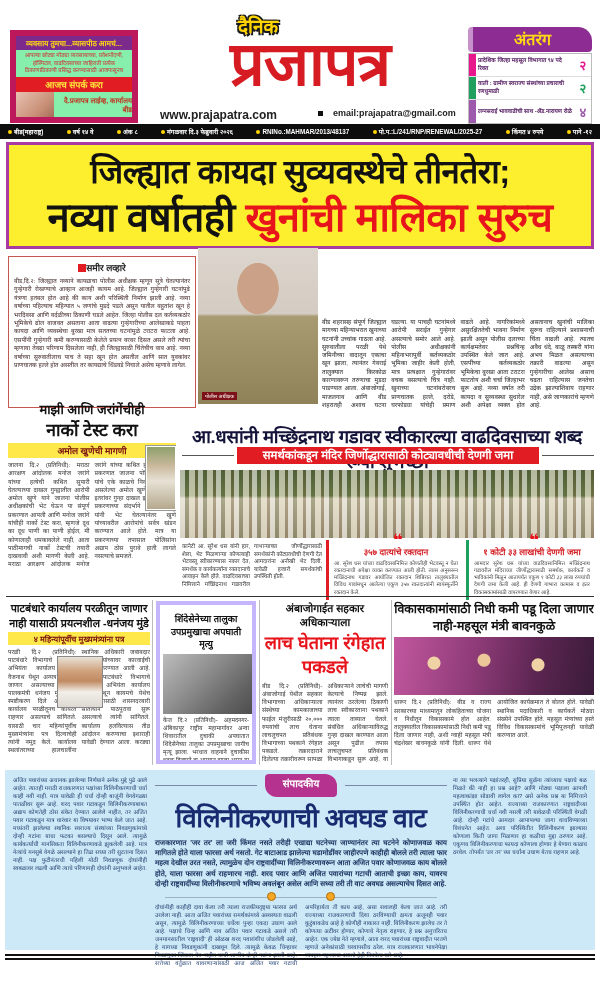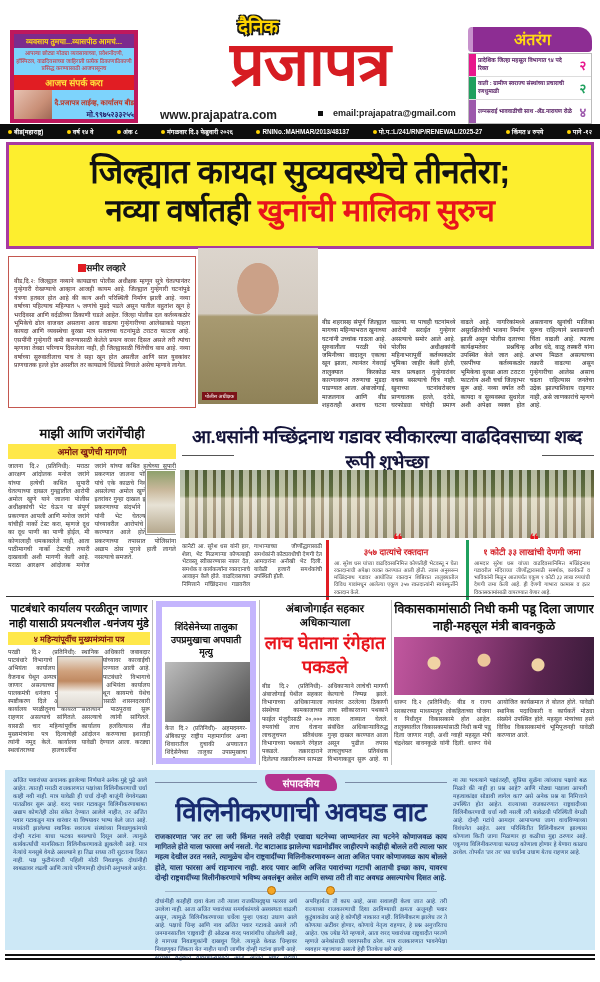--- a/index.html
+++ b/index.html
@@ -1,20 +1,20 @@
 <!DOCTYPE html>
 <html><head>
 <meta charset="utf-8">
 <style>
   * { margin:0; padding:0; box-sizing:border-box; }
   body { background:#ffffff; font-family:"Liberation Sans","DejaVu Sans",sans-serif; }
   .page { position:relative; width:600px; height:982px; background:#ffffff; overflow:hidden; }
 
   
-  .ad-box { position:absolute; left:10px; top:30px; width:128px; height:93px; border:4px solid #be185d; background:#7dd3fc; overflow:hidden; }
+  .ad-box { position:absolute; left:10px; top:30px; width:128px; height:93px; border:6px solid #be185d; background:#86efac; overflow:hidden; }
   .ad-header { background:#7c2b8d; color:#ffd913; font-size:7.5px; font-weight:bold; text-align:center; padding:2px 1px; }
   .ad-lines { color:#d3262c; font-size:5.6px; text-align:center; padding:2px 2px; line-height:1.35; }
   .ad-cta { background:#e11d23; color:#ffe33c; font-size:9px; font-weight:bold; text-align:center; padding:1px 0; }
   .ad-bottom { display:flex; align-items:center; }
   .ad-photo { width:38px; height:38px; background:linear-gradient(135deg,#e7c2b2 0%,#c98f77 55%,#8f5a49 100%); flex:0 0 auto; }
   .ad-contact { flex:1; text-align:right; }
   .ad-office { color:#c03421; font-size:7px; font-weight:bold; line-height:1.3; }
   .ad-phone { color:#23206b; font-size:7.5px; font-weight:bold; margin-top:2px; }
 
   .daily-label { position:absolute; left:238px; top:13px; font-size:19px; font-weight:900; color:#ffd400;
@@ -34,21 +34,21 @@
   .ant-num { width:16px; font-size:13px; font-weight:900; text-align:center; }
 
   
   .dateline { position:absolute; left:0; top:124px; width:600px; height:15px; background:#0d0d0d; display:flex; align-items:center; justify-content:space-between; padding:0 8px; }
   .dl-item { display:flex; align-items:center; gap:2px; color:#fff; font-size:6.3px; font-weight:bold; white-space:nowrap; }
   .dl-dot { width:4px; height:4px; border-radius:50%; background:#ffd400; display:inline-block; }
 
   
   .main-headline-box { position:absolute; left:6px; top:142px; width:588px; height:107px; background:#fdee2e; border:3px solid #a93aa0; text-align:center; padding-top:6px; }
   .hl1 { font-size:33px; font-weight:900; color:#121212; line-height:1.25; letter-spacing:-0.5px; }
-  .hl2 { font-size:31px; font-weight:900; line-height:1.25; letter-spacing:-0.5px; color:#121212; }
+  .hl2 { font-size:40px; font-weight:900; line-height:1.25; letter-spacing:-0.5px; color:#121212; }
   .hl2 .red { color:#e8141c; }
 
   
   .lead-left-box { position:absolute; left:8px; top:256px; width:188px; height:152px; border:1px solid #c4574f; padding:4px 5px; overflow:hidden; }
   .byline { display:flex; align-items:center; justify-content:center; margin-bottom:3px; }
   .byline .marker { width:8px; height:8px; background:#e11d23; display:inline-block; }
   .byline span.name { font-size:9px; font-weight:bold; color:#222; }
   .box-text { font-size:6.1px; color:#3a1f1f; text-align:justify; line-height:1.38; }
   .lead-photo { position:absolute; left:198px; top:248px; width:120px; height:156px;
     background:radial-gradient(ellipse 34px 42px at 50% 26%, #cba188 0%, #cba188 60%, rgba(0,0,0,0) 62%),
@@ -69,38 +69,38 @@
                linear-gradient(#55663c 0%, #73814c 38%, #cfc7ab 42%, #a99f82 100%); }
   .dhas-left-cols { position:absolute; left:182px; top:543px; width:140px; height:56px; column-count:2; column-gap:4px; font-size:5.6px; color:#333; text-align:justify; line-height:1.35; overflow:hidden; }
   .quote-box { position:absolute; top:540px; height:60px; border-left:3px solid #e11d23; padding:2px 4px 2px 5px; background:#fff; }
   .quote-box.q1 { left:326px; width:136px; }
   .quote-box.q2 { left:466px; width:128px; border-left-color:#1fa05e; }
   .quote-glyph { position:absolute; top:-8px; left:48%; color:#e8141c; font-size:17px; font-weight:900; line-height:1; }
   .q-title { text-align:center; color:#d31f26; font-weight:900; font-size:8.6px; margin-top:4px; }
   .q-body { font-size:5.3px; color:#444; text-align:justify; line-height:1.35; margin-top:2px; }
 
   
-  .narco { position:absolute; left:8px; top:424px; width:168px; height:176px; overflow:hidden; }
+  .narco { position:absolute; left:8px; top:400px; width:168px; height:176px; overflow:hidden; }
   .n-h1 { text-align:center; font-size:13px; font-weight:900; color:#111; }
   .n-h2 { text-align:center; font-size:17.5px; font-weight:900; color:#111; margin-top:-1px; }
   .n-sub { background:#ffe84a; color:#7a1010; font-weight:bold; font-size:9px; text-align:center; margin-top:2px; padding:1px 0; }
   .n-body { margin-top:3px; column-count:2; column-gap:5px; font-size:6.1px; color:#333; text-align:justify; line-height:1.36; height:128px; overflow:hidden; }
   .n-photo { position:absolute; right:0; top:46px; width:30px; height:64px; border:1px solid #fff; outline:1px solid #999;
     background:linear-gradient(#8ea06c 0%, #c9b89b 30%, #e7e2d5 55%, #b5a88e 100%); }
 
   
   .hrule { position:absolute; left:6px; top:596px; width:588px; height:1px; background:#333; }
   .vrule { position:absolute; top:600px; height:165px; width:1px; background:#bbb; }
   .s1 { position:absolute; left:8px; top:601px; width:142px; height:163px; overflow:hidden; }
   .s1-h { text-align:center; font-size:10.8px; font-weight:900; color:#111; line-height:1.35; }
   .s1-sub { background:#ffe84a; color:#7a1010; font-weight:bold; font-size:8px; text-align:center; margin-top:2px; padding:1px 8px; }
   .s1-body { margin-top:3px; column-count:2; column-gap:5px; font-size:6px; color:#333; text-align:justify; line-height:1.36; height:108px; overflow:hidden; }
   .s1-photo { position:absolute; left:49px; top:55px; width:46px; height:52px; border:1px solid #888;
     background:linear-gradient(#e8e2d8 0%, #d0a27e 28%, #c08a62 48%, #f2efe9 70%, #ded9d2 100%); }
-  .s2 { position:absolute; left:156px; top:601px; width:100px; height:163px; border:6px solid #c4b5fd; padding:14px 3px; overflow:hidden; }
+  .s2 { position:absolute; left:156px; top:601px; width:100px; height:163px; border:4px solid #c4b5fd; padding:8px 3px; overflow:hidden; }
   .s2-h { text-align:center; font-size:9.3px; font-weight:900; color:#111; line-height:1.35; }
   .s2-photo { width:92px; height:60px; margin:3px auto 2px; background:linear-gradient(135deg,#bdbdbd 0%,#8e8e8e 40%,#636363 75%,#4c4c4c 100%); }
   .s2-body { font-size:5.9px; color:#333; text-align:justify; line-height:1.36; }
   .s3 { position:absolute; left:262px; top:601px; width:126px; height:163px; overflow:hidden; }
   .s3-h1 { text-align:center; font-size:10.6px; font-weight:900; color:#111; }
   .s3-h2 { text-align:center; font-size:18px; font-weight:900; color:#e8141c; margin-top:1px; }
   .s3-body { margin-top:4px; column-count:2; column-gap:5px; font-size:6px; color:#333; text-align:justify; line-height:1.36; height:118px; overflow:hidden; }
   .s4 { position:absolute; left:394px; top:601px; width:200px; height:163px; overflow:hidden; }
   .s4-h { text-align:center; font-size:12.4px; font-weight:900; color:#111; line-height:1.35; }
   .s4-photo { width:200px; height:58px; margin-top:3px;
@@ -110,21 +110,21 @@
                linear-gradient(100deg,#c2579f 0%,#8e3b78 40%,#5a2550 72%,#3a1b3a 100%); }
   .s4-body { margin-top:3px; column-count:2; column-gap:6px; font-size:6px; color:#333; text-align:justify; line-height:1.36; height:60px; overflow:hidden; }
 
   
   .editorial { position:absolute; left:5px; top:770px; width:590px; height:180px; background:#cde8f6; padding:5px 6px; }
   .ed-left, .ed-right { position:absolute; top:7px; width:134px; height:166px; font-size:5.8px; color:#1d3c6e; text-align:justify; line-height:1.38; overflow:hidden; }
   .ed-left { left:8px; } .ed-right { right:8px; }
   .ed-center { position:absolute; left:150px; top:4px; width:292px; }
   .ed-pill-row { display:flex; align-items:center; gap:8px; }
   .ed-pill-row .line { flex:1; height:1px; background:#7a8aa5; }
-  .ed-pill { background:#b5338f; color:#fff; font-weight:bold; font-size:10px; padding:2px 18px 1px; border-radius:4px 12px 4px 12px; }
+  .ed-pill { background:#b5338f; color:#fff; font-weight:bold; font-size:10px; padding:2px 18px 7px; border-radius:4px 12px 4px 12px; }
   .ed-headline { text-align:center; font-size:26px; font-weight:900; color:#182b70; margin-top:2px; letter-spacing:-0.5px; }
   .ed-intro { margin-top:3px; font-size:7.2px; font-weight:bold; color:#16305f; text-align:justify; line-height:1.42; }
   .ed-divider { display:flex; align-items:center; justify-content:center; gap:50px; margin:3px 0; position:relative; }
   .ed-divider .dline { position:absolute; left:10px; right:10px; top:50%; height:1px; background:#9fb3c8; }
   .ed-dot { width:9px; height:9px; border-radius:50%; background:#f5a623; border:1px solid #b06e0a; position:relative; z-index:1; }
   .ed-cols { margin-top:2px; column-count:2; column-gap:8px; font-size:5.8px; color:#1d3c6e; text-align:justify; line-height:1.38; height:64px; overflow:hidden; }
 
   .bottom-rule { position:absolute; left:5px; top:954px; width:590px; border-top:2px solid #111; }
   .bottom-rule2 { position:absolute; left:5px; top:958px; width:590px; border-top:2px solid #111; }
 </style>
@@ -225,37 +225,39 @@
 
   <div class="lead-photo">
     <div class="photo-caption">पोलीस अधीक्षक</div>
   </div>
 
 
   <div class="lead-cols">बीड शहरासह संपूर्ण जिल्ह्यात मागच्या महिन्याभरात खुनाच्या घटनांनी उच्चांक गाठला आहे. सुरुवातीला परळी येथे जमिनीच्या वादातून एकाचा खून झाला, त्यानंतर गेवराई तालुक्यात किरकोळ कारणावरून तरुणाचा मुडदा पाडण्यात आला. अंबाजोगाई, माजलगाव आणि बीड शहरातही अशाच घटना घडल्या. या पाचही घटनांमध्ये आरोपी सराईत गुन्हेगार असल्याचे समोर आले आहे. पोलीस अधीक्षकांनी महिनाभरापूर्वी कर्तव्यकठोर भूमिका जाहीर केली होती, मात्र प्रत्यक्षात गुन्हेगारांवर वचक बसल्याचे चित्र नाही. खुनाच्या घटनांबरोबरच प्राणघातक हल्ले, दरोडे, घरफोड्या यांचेही प्रमाण वाढले आहे. नागरिकांमध्ये असुरक्षिततेची भावना निर्माण झाली असून पोलीस दलाच्या कार्यक्षमतेवर प्रश्नचिन्ह उपस्थित केले जात आहे. एसपींच्या कर्तव्यकठोर भूमिकेचा बुरखा आता टराटरा फाटतोय अशी चर्चा जिल्हाभर सुरू आहे. नव्या वर्षात तरी कायदा व सुव्यवस्था सुधारेल अशी अपेक्षा व्यक्त होत असतानाच खुनांची मालिका सुरूच राहिल्याने प्रशासनाची चिंता वाढली आहे. त्यातच अवैध धंदे, वाळू तस्करी यांना अभय मिळत असल्याच्या तक्रारी वाढल्या असून गुन्हेगारीचा आलेख असाच चढता राहिल्यास जनतेचा उद्रेक झाल्याशिवाय राहणार नाही, असे जाणकारांचे म्हणणे आहे.</div>
 
   <div class="dhas-headline">आ.धसांनी मच्छिंद्रनाथ गडावर स्वीकारल्या वाढदिवसाच्या शब्द रूपी शुभेच्छा</div>
   <div class="dash-l"></div>
+  <div class="dhas-redbar">समर्थकांकडून मंदिर जिर्णोद्धारासाठी कोट्यावधीची देणगी जमा</div>
   <div class="dash-r"></div>
   <div class="dhas-photo"></div>
   <div class="dhas-left-cols">कानेटी आ. सुरेश धस यांनी हार, शेला, भेट मिळणाऱ्या कोणत्याही भेटवस्तू स्वीकारण्यास नकार देत, समर्थक व कार्यकर्त्यांना रक्तदानाचे आवाहन केले होते. वाढदिवसाच्या निमित्ताने मच्छिंद्रनाथ गडावरील गाभाऱ्याच्या जीर्णोद्धारासाठी समर्थकांनी कोट्यवधीची देणगी देत आमदारांना अनोखी भेट दिली. यावेळी हजारो समर्थकांची उपस्थिती होती.</div>
 
   <div class="quote-box q1">
     <div class="quote-glyph">❝</div>
     <div class="q-title">३५७ दात्यांचे रक्तदान</div>
     <div class="q-body">आ. सुरेश धस यांच्या वाढदिवसानिमित्त कोणतीही भेटवस्तू न घेता रक्तदानाची अपेक्षा व्यक्त करण्यात आली होती. त्यास अनुसरून मच्छिंद्रनाथ गडावर आयोजित रक्तदान शिबिरात तालुक्यातील विविध गावांमधून आलेल्या एकूण ३५७ रक्तदात्यांनी स्वयंस्फूर्तीने रक्तदान केले.</div>
   </div>
   <div class="quote-box q2">
     <div class="quote-glyph">❝</div>
     <div class="q-title">१ कोटी ३३ लाखांची देणगी जमा</div>
     <div class="q-body">आमदार सुरेश धस यांच्या वाढदिवसानिमित्त मच्छिंद्रनाथ गडावरील मंदिराच्या जीर्णोद्धारासाठी समर्थक, कार्यकर्ते व भाविकांनी मिळून आतापर्यंत एकूण १ कोटी ३३ लाख रुपयांची देणगी जमा केली आहे. ही देणगी गाभारा कामास व इतर विकासकामांसाठी वापरण्यात येणार आहे.</div>
   </div>
 
   <div class="narco">
     <div class="n-h1">माझी आणि जरांगेंचीही</div>
+    <div class="n-h2">नार्को टेस्ट करा</div>
     <div class="n-sub">अमोल खुणेची मागणी</div>
     <div class="n-body">जालना दि.२ (प्रतिनिधी): मराठा आरक्षण आंदोलक मनोज जरांगे यांच्या हत्येची कथित सुपारी घेतल्याच्या दाखल गुन्ह्यातील आरोपी अमोल खुणे याने जालना पोलीस अधीक्षकांची भेट घेऊन या संपूर्ण प्रकरणात आपली आणि मनोज जरांगे यांचीही नार्को टेस्ट करा, म्हणजे दूध का दूध पाणी का पाणी होईल, मी कोणालाही धमकावलेले नाही, आता पाठीमागची नार्को टेस्टची तयारी दाखवावी अशी मागणी केली आहे. मराठा आरक्षण आंदोलक मनोज जरांगे यांच्या कथित हत्येच्या सुपारी प्रकरणात जालना पोलिसांत जरांगे यांचे एके काळचे निकटचे सहकारी असलेल्या अमोल खुणे यांच्याविरुद्ध इतरांवर गुन्हा दाखल झाला होता. या प्रकरणाच्या संदर्भाने मनोज जरांगे यांनी भेट घेतल्यानंतर खुणे यांच्यावरील आरोपांचे सर्वत्र खंडन करण्यात आले होते. मात्र या प्रकरणाच्या तपासात पोलिसांना अद्याप ठोस पुरावे हाती लागले नसल्याचे समजते.</div>
     <div class="n-photo"></div>
   </div>
 
   <div class="hrule"></div>
   <div class="vrule" style="left:152px"></div>
   <div class="vrule" style="left:259px"></div>
   <div class="vrule" style="left:391px"></div>
 

